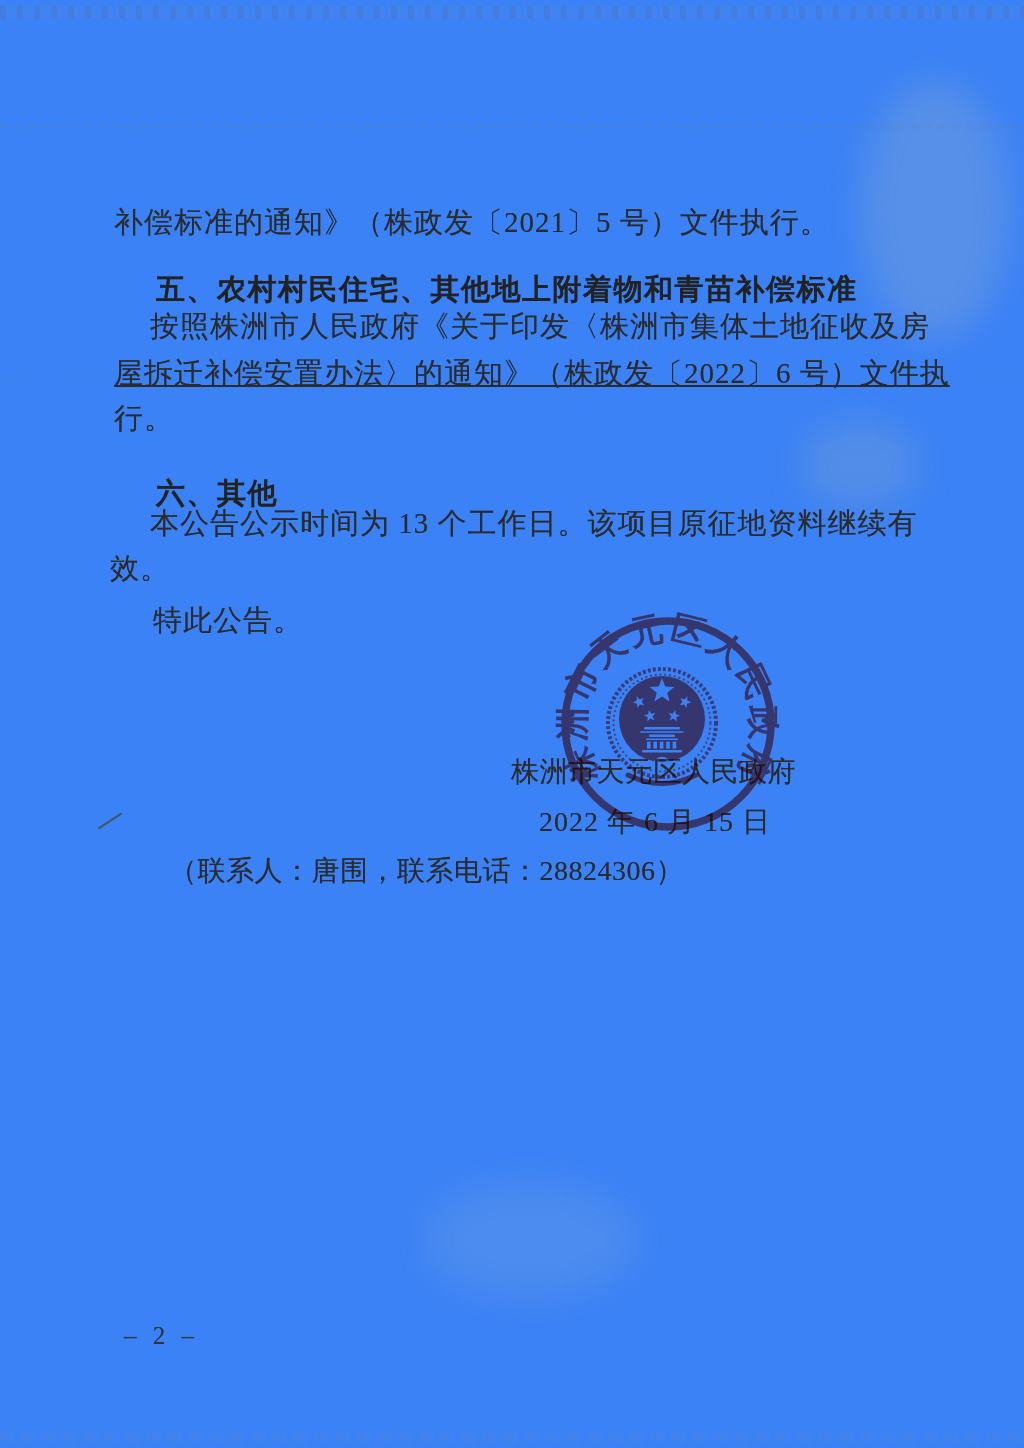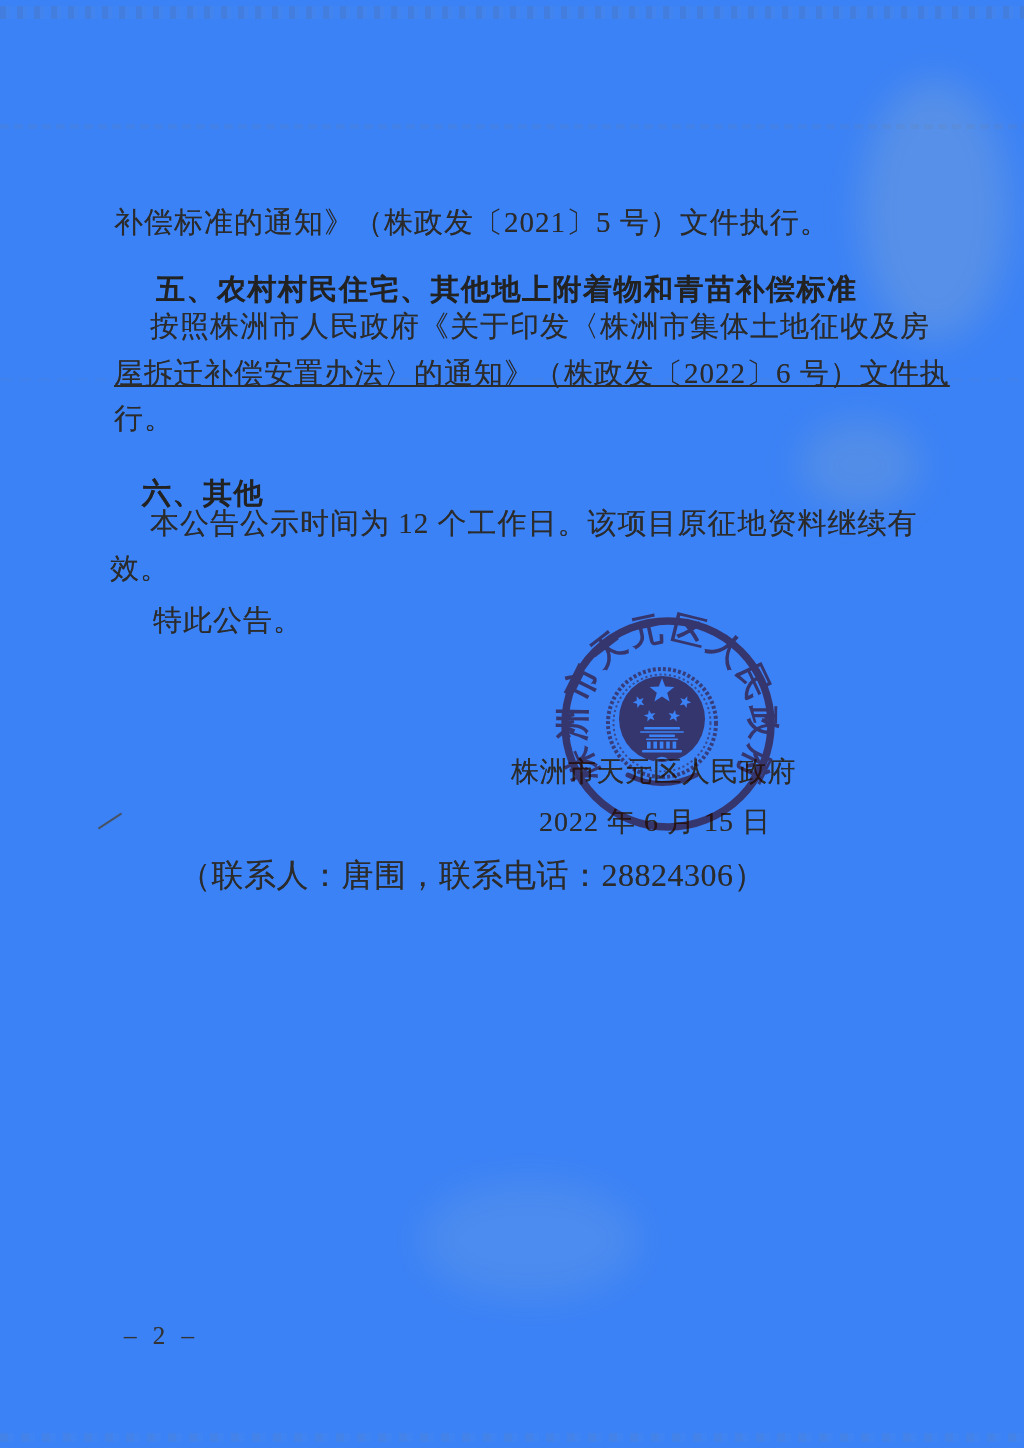--- a/index.html
+++ b/index.html
@@ -41,28 +41,28 @@
     font-weight:700;
     letter-spacing:1.5px;
     color:#222;
     margin-top:48px;
   }
   .l1{left:114px;top:178px;}
   .l2{left:156px;top:226px;}
   .l3{left:150px;top:282px;text-align:center;}
   .l4{left:114px;top:329px;text-decoration:underline;}
   .l5{left:114px;top:374px;}
-  .l6{left:142px;top:430px;}
+  .l6{left:156px;top:430px;}
   .l7{left:150px;top:479px;}
   .l8{left:110px;top:524px;}
   .l9{left:153px;top:576px;}
 
   .sig-issuer{left:511px;top:729px;font-size:28px;letter-spacing:.5px;}
   .sig-date{left:539px;top:779px;font-size:28px;letter-spacing:1px;text-align:right;}
-  .sig-contact{left:179px;top:828px;font-size:32px;letter-spacing:.5px;}
+  .sig-contact{left:169px;top:828px;font-size:28px;letter-spacing:.5px;}
 
   .page-number{
     position:absolute;left:124px;top:1322px;
     font-size:25px;letter-spacing:5px;color:#333;
     text-shadow:0 0 .5px rgba(45,45,45,.5);
   }
 
   .pen-mark{
     position:absolute;left:96px;top:820px;width:28px;height:2px;
     background:#4a4a4a;transform:rotate(-33deg);border-radius:1px;opacity:.85;
@@ -88,21 +88,21 @@
   <div class="scan-band scan-low"></div>
   <div class="scan-band scan-bottom"></div>
 
   <main>
     <p class="line l1">补偿标准的通知》（株政发〔2021〕5 号）文件执行。</p>
     <p class="line l2 heading">五、农村村民住宅、其他地上附着物和青苗补偿标准</p>
     <p class="line l3">按照株洲市人民政府《关于印发〈株洲市集体土地征收及房</p>
     <p class="line l4">屋拆迁补偿安置办法〉的通知》（株政发〔2022〕6 号）文件执</p>
     <p class="line l5">行。</p>
     <p class="line l6 heading">六、其他</p>
-    <p class="line l7">本公告公示时间为 12 个工作日。该项目原征地资料继续有</p>
+    <p class="line l7">本公告公示时间为 13 个工作日。该项目原征地资料继续有</p>
     <p class="line l8">效。</p>
     <p class="line l9">特此公告。</p>
   </main>
 
   <div>
     <p class="line sig-issuer">株洲市天元区人民政府</p>
     <p class="line sig-date">2022 年 6 月 15 日</p>
     <p class="line sig-contact">（联系人：唐围，联系电话：28824306）</p>
   </div>
 

